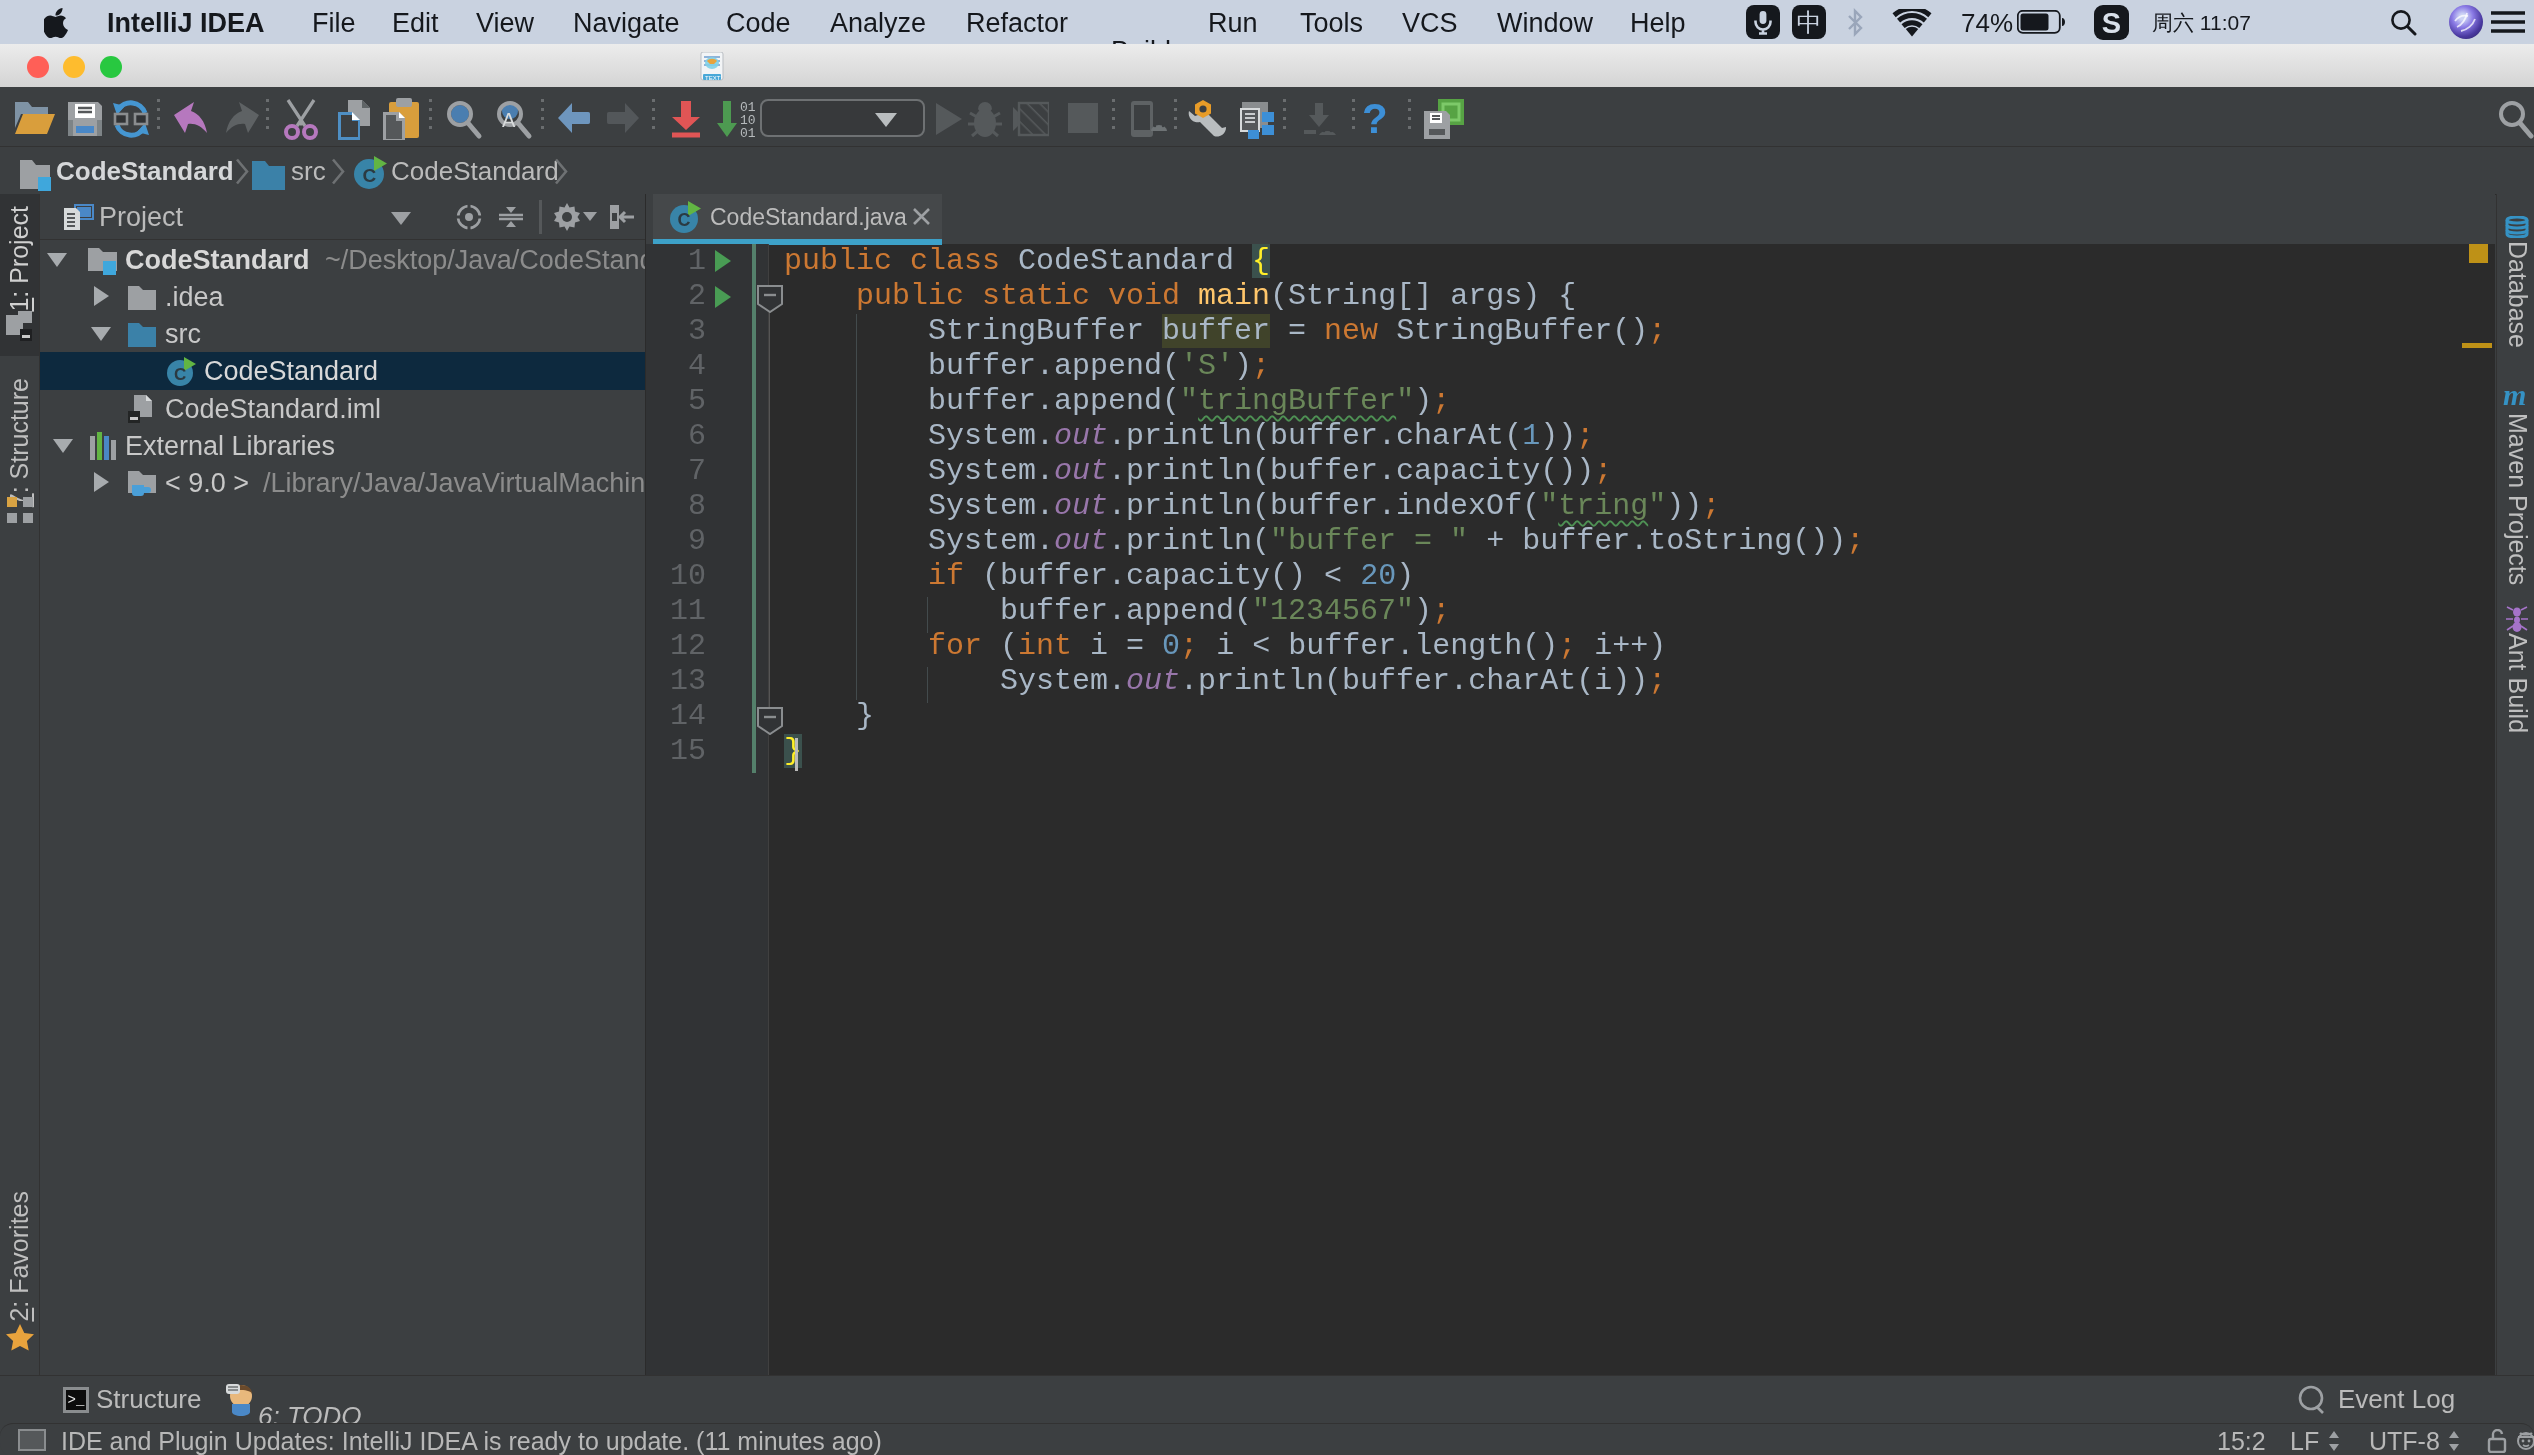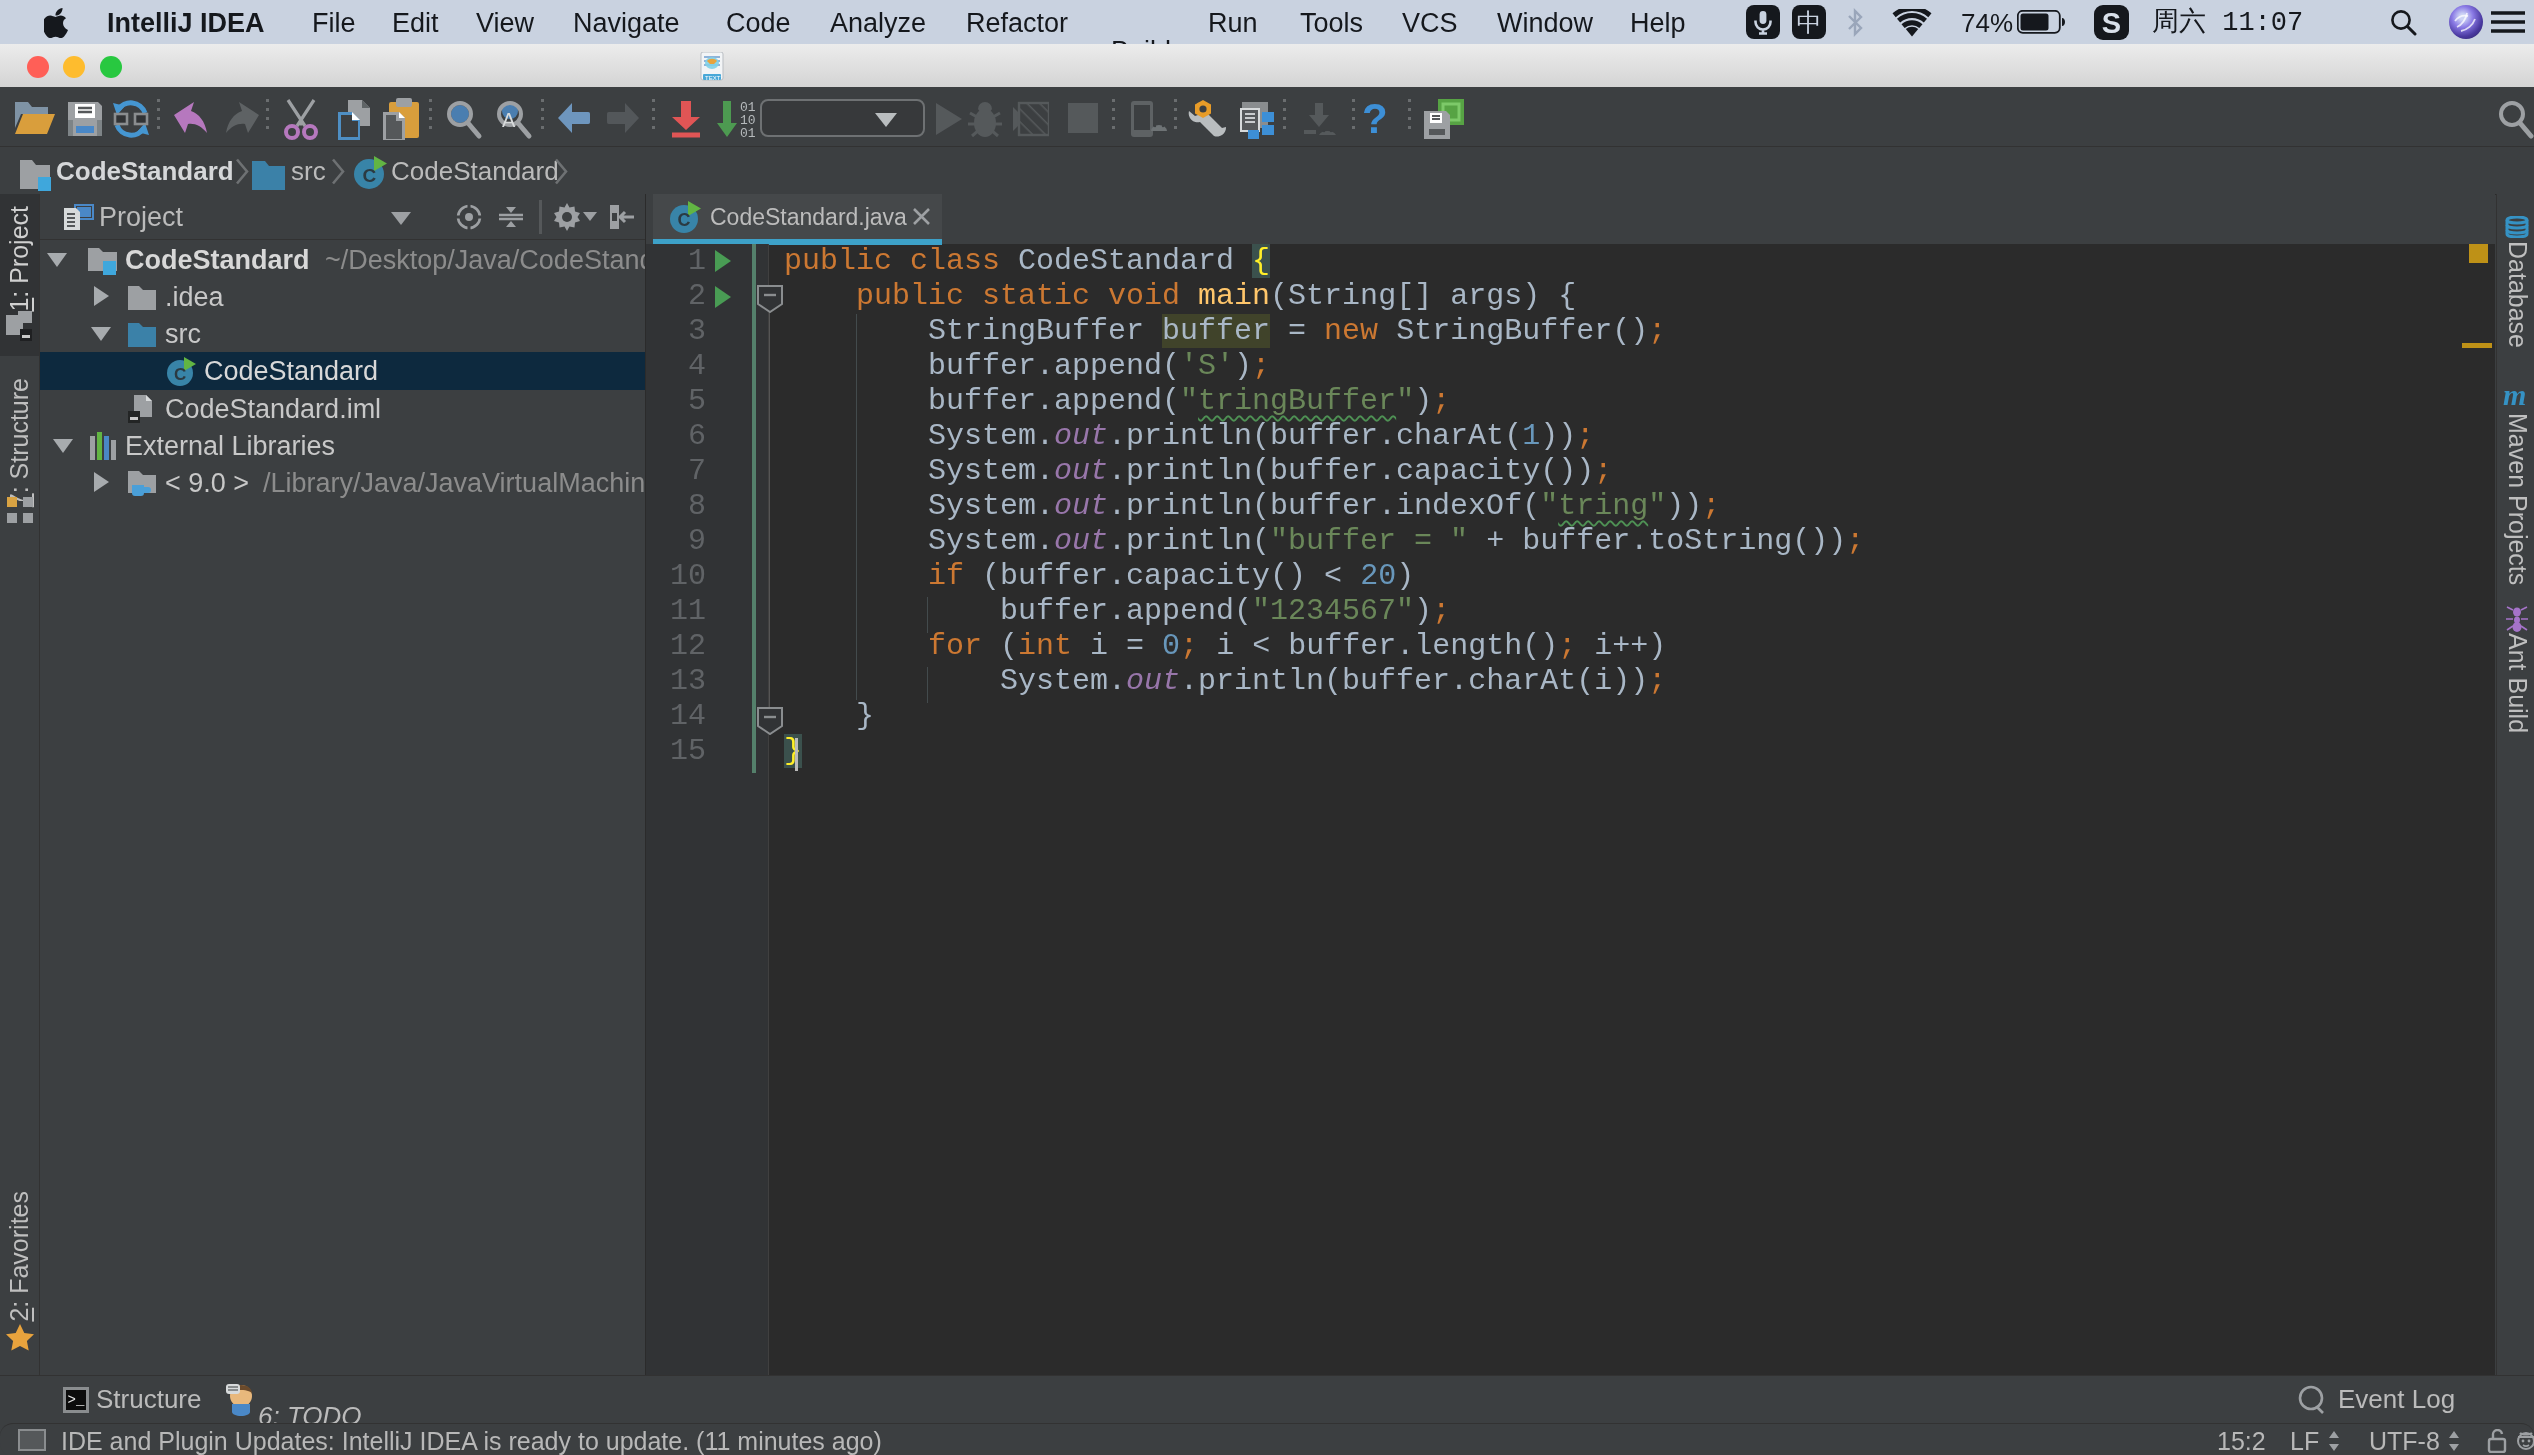--- a/index.html
+++ b/index.html
@@ -122,21 +122,21 @@
           <path d="M1.5 4.3a29.3 29.3 0 0 1 39 0l-3.2 3.9a24.3 24.3 0 0 0-32.6 0z"></path>
         </g>
       </svg>
     <div class="mitem" style="left:1961px;font-size:26px;">74%</div>
     <svg class="abs" style="left:2017px;top:10px;" width="48" height="24" viewBox="0 0 48 24">
         <rect x="0.8" y="0.8" width="42" height="22" rx="5" fill="none" stroke="#15181d" stroke-width="1.8"></rect>
         <rect x="3.5" y="3.5" width="28" height="17" rx="2.5" fill="#15181d"></rect>
         <path d="M45 8v8c2 0 3-1.7 3-4s-1-4-3-4z" fill="#15181d"></path>
       </svg>
     <div class="abs" style="left:2094px;top:5px;width:35px;height:35px;background:#15181d;border-radius:9px;color:#d9e0ea;font-size:29px;font-weight:bold;text-align:center;line-height:36px;">S</div>
-    <div class="mitem" style="left:2152px;font-size:27px;font-family:Liberation Mono, monospace;">周六 11:07</div>
+    <div class="mitem" style="left:2152px;font-size:21px;">周六 11:07</div>
     <svg class="abs" style="left:2389px;top:8px;" width="28" height="28" viewBox="0 0 28 28">
         <circle cx="12" cy="12" r="8.6" fill="none" stroke="#15181d" stroke-width="2.6"></circle>
         <path d="M18.5 18.5L26 26" stroke="#15181d" stroke-width="3" stroke-linecap="round"></path>
       </svg>
     <div class="abs" style="left:2449px;top:5px;width:34px;height:34px;border-radius:50%;background:radial-gradient(circle at 40% 35%, #cdd4f5 0 10%, #8a7ae5 35%, #4a39a0 65%, #241a55 100%);"><svg width="34" height="34" viewBox="0 0 34 34">
           <g fill="none" stroke="rgba(255,255,255,0.75)" stroke-width="1.8">
             <path d="M8 22c5-2 9-8 10-14"></path>
             <path d="M12 26c6-1 12-6 14-12"></path>
             <path d="M6 16c3-4 8-6 13-5"></path>
           </g>

